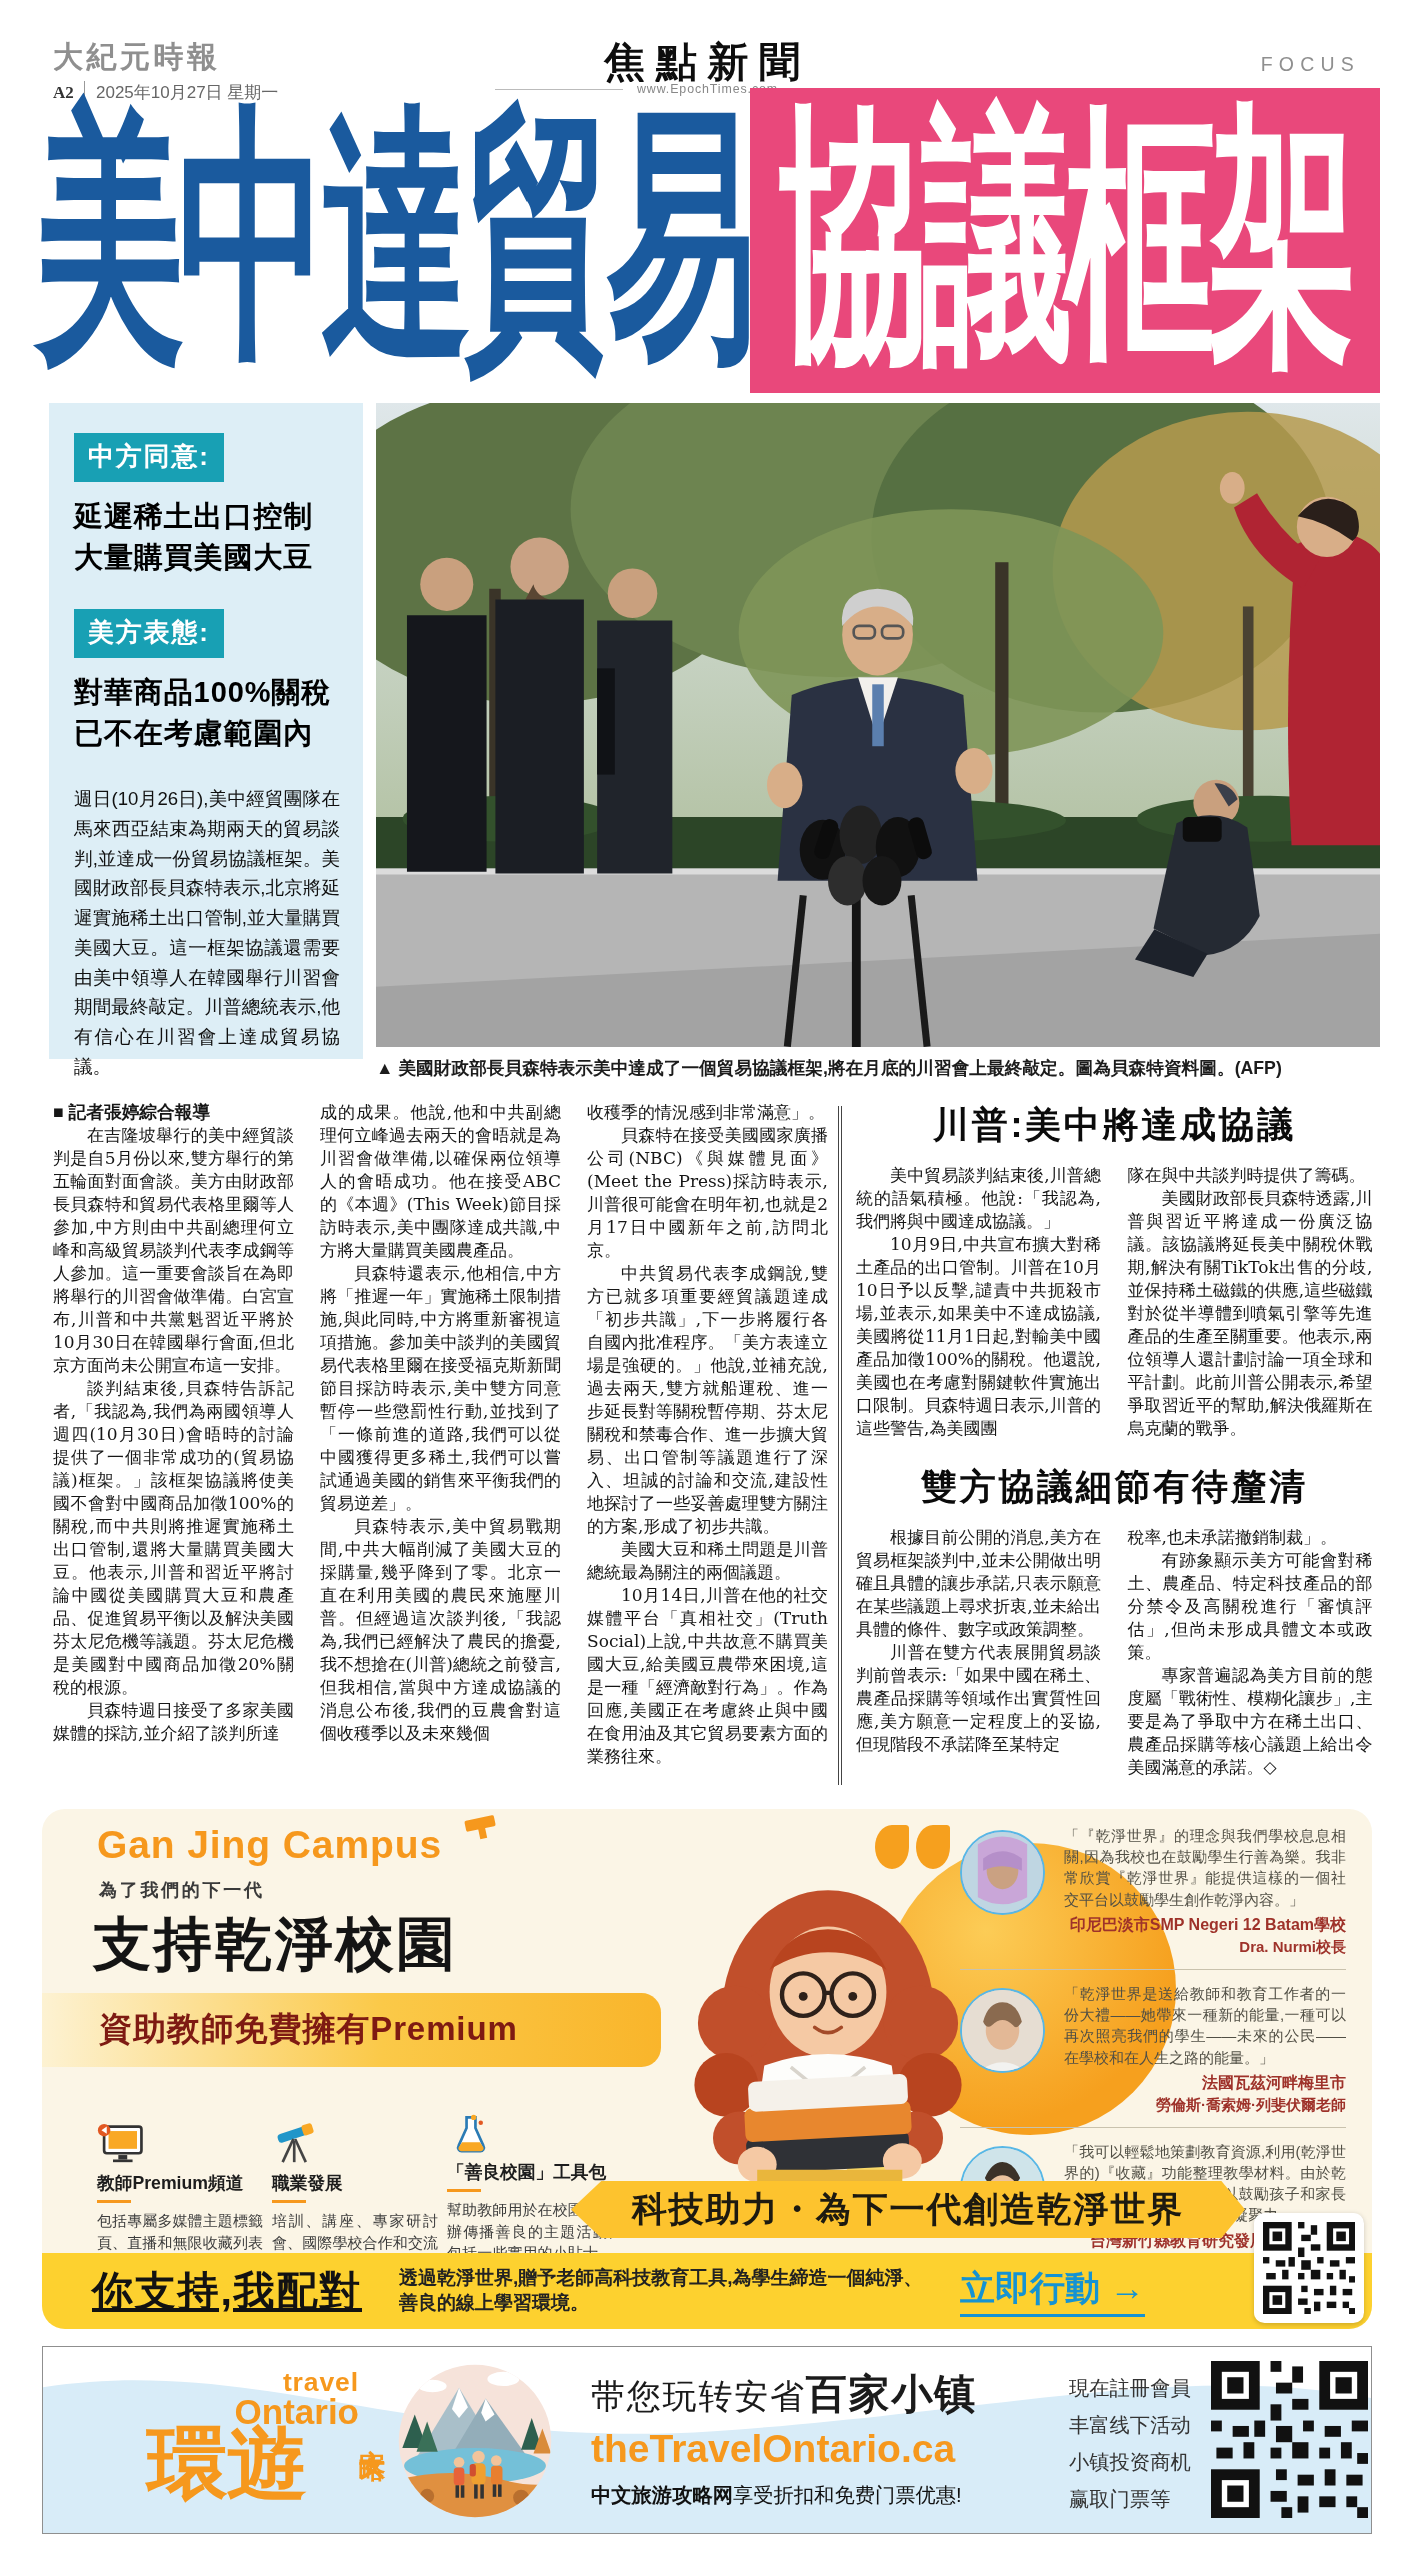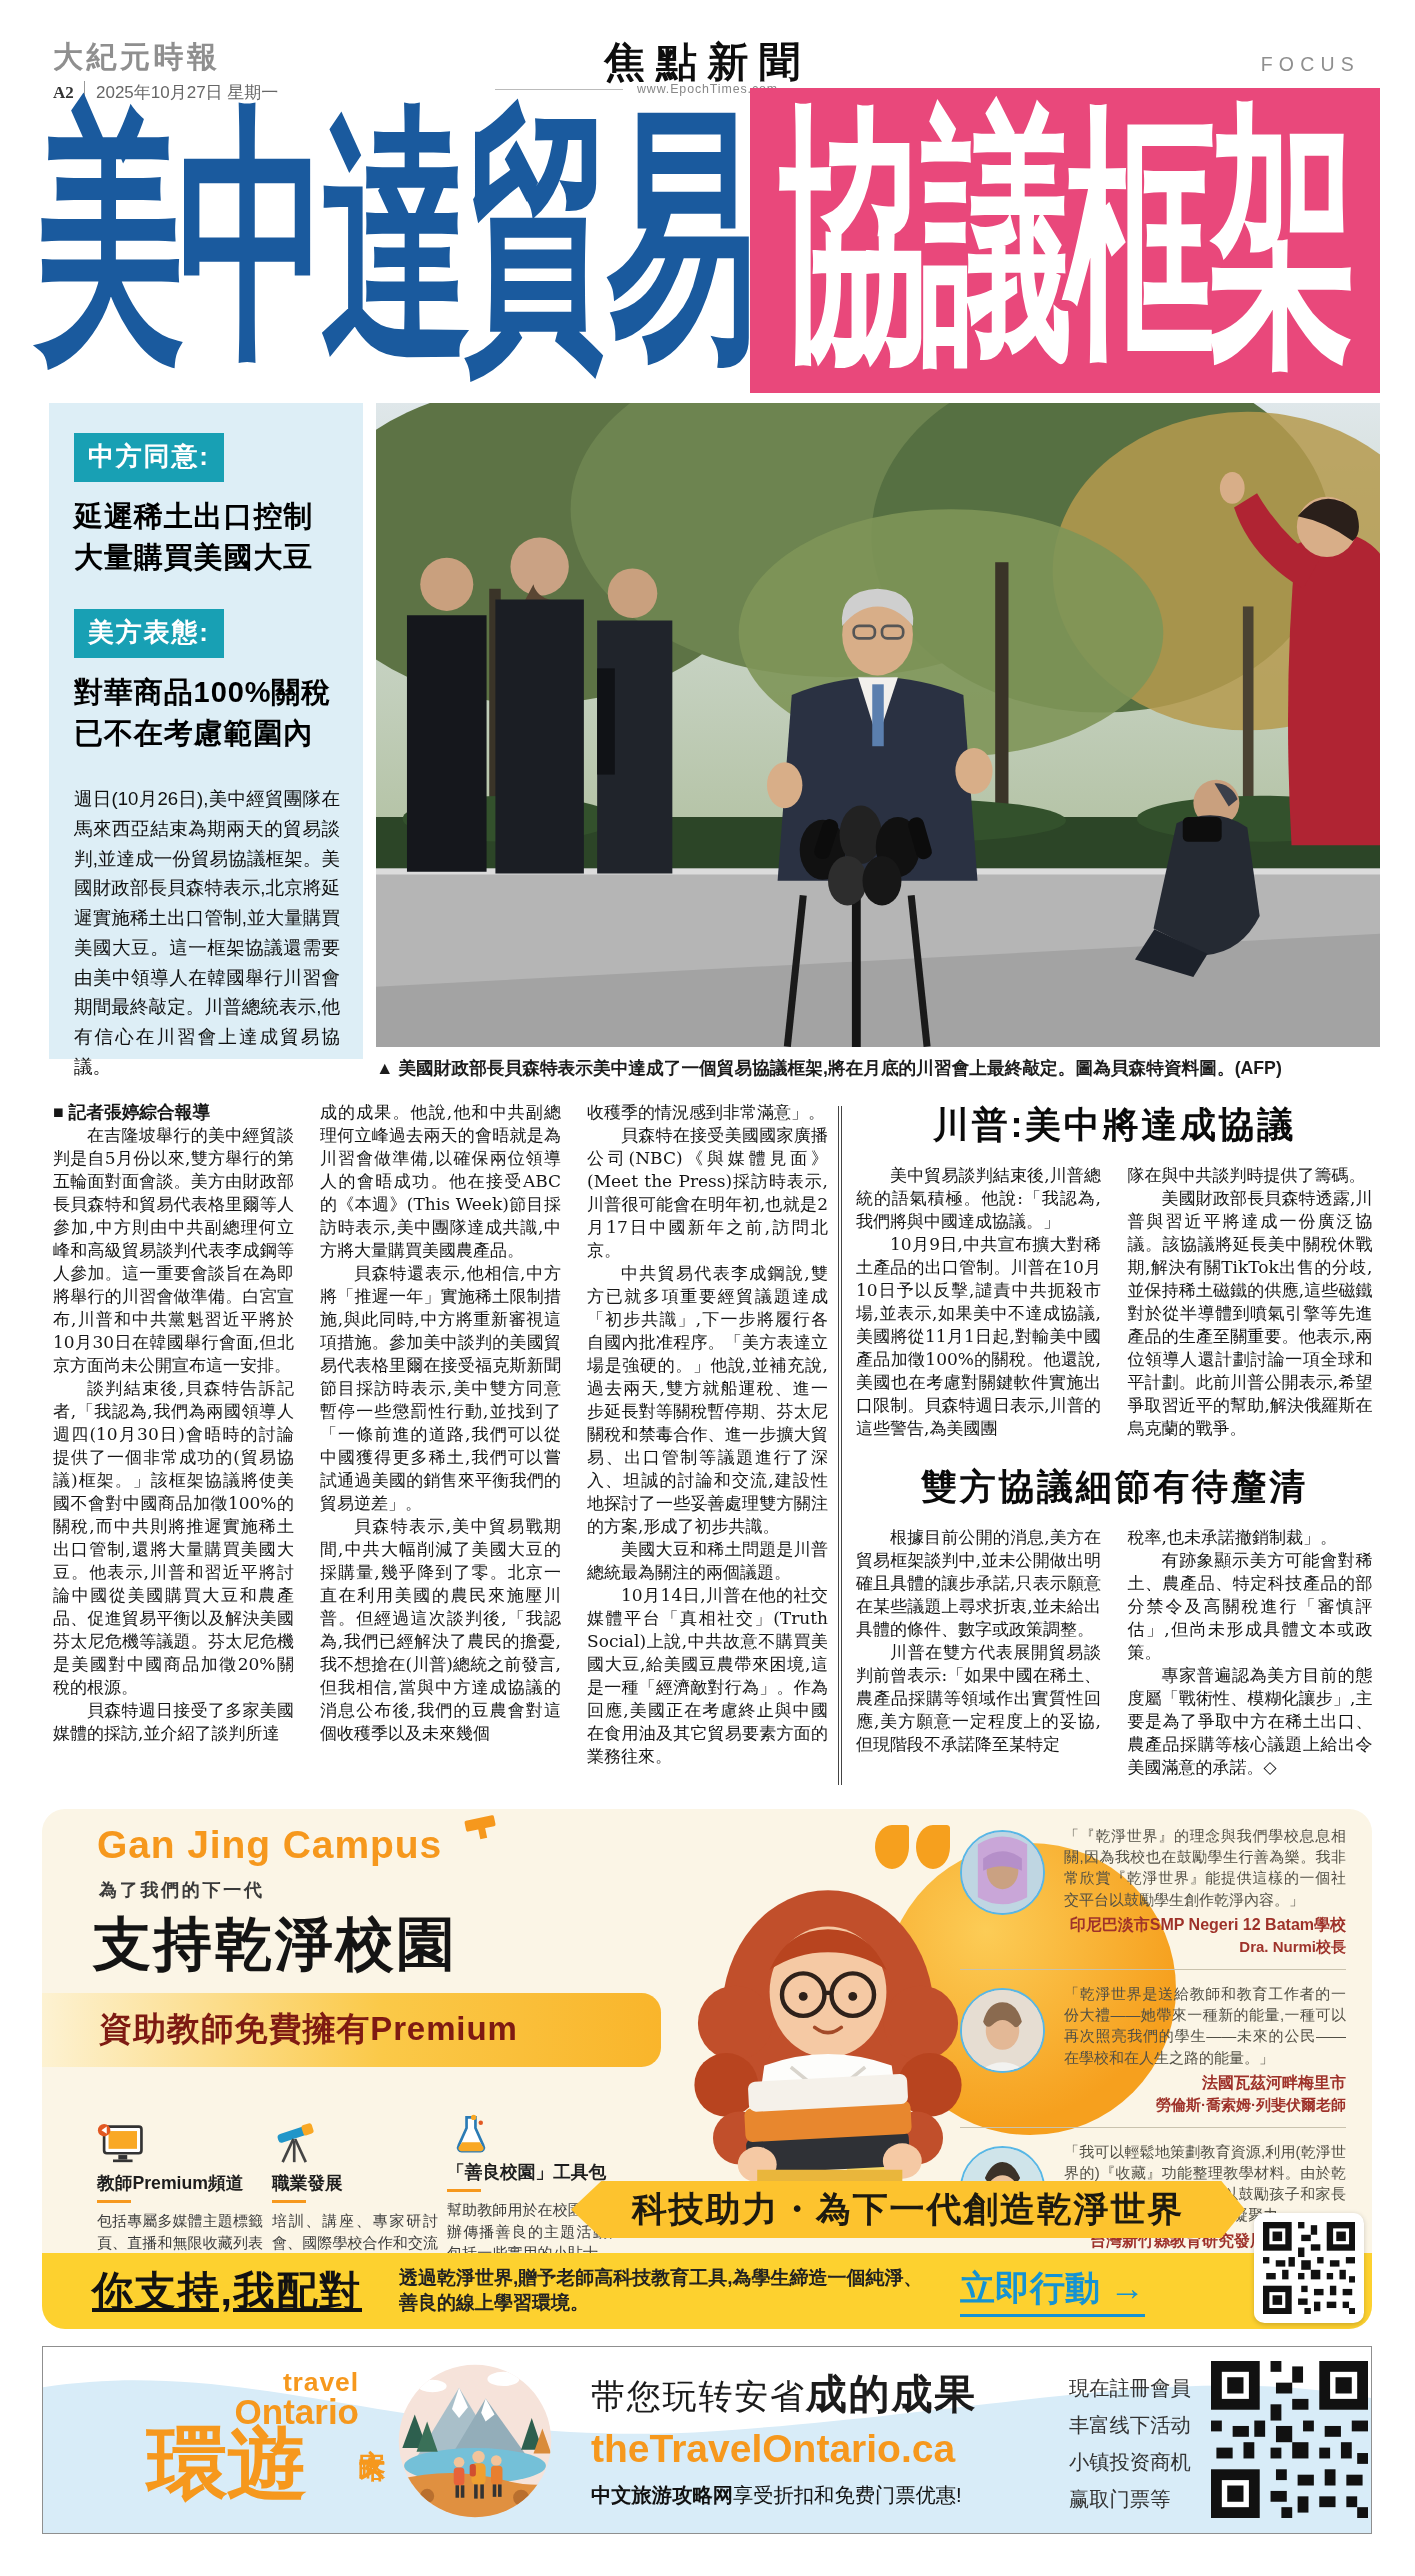--- a/index.html
+++ b/index.html
@@ -518,21 +518,21 @@
               <rect x="106" y="116" width="13" height="21" rx="4" fill="#e87f2f"></rect>
               <rect x="108" y="137" width="4" height="14" fill="#333"></rect>
               <rect x="114" y="137" width="4" height="14" fill="#333"></rect>
           </g>
           <ellipse cx="40" cy="26" rx="16" ry="7" fill="#fff"></ellipse>
             <ellipse cx="120" cy="18" rx="18" ry="8" fill="#fff"></ellipse>
         </g>
       </svg>
     </div>
     <div class="ttext">
-      <div class="h"><span>带您玩转安省</span><b>成的成果</b></div>
+      <div class="h"><span>带您玩转安省</span><b>百家小镇</b></div>
       <div class="u">theTravelOntario.ca</div>
       <div class="g"><b>中文旅游攻略网</b><span>享受折扣和免费门票优惠!</span></div>
     </div>
     <div class="tbullets">
       <div>現在註冊會員</div>
       <div>丰富线下活动</div>
       <div>小镇投资商机</div>
       <div>赢取门票等</div>
     </div>
     <div class="tqr">

